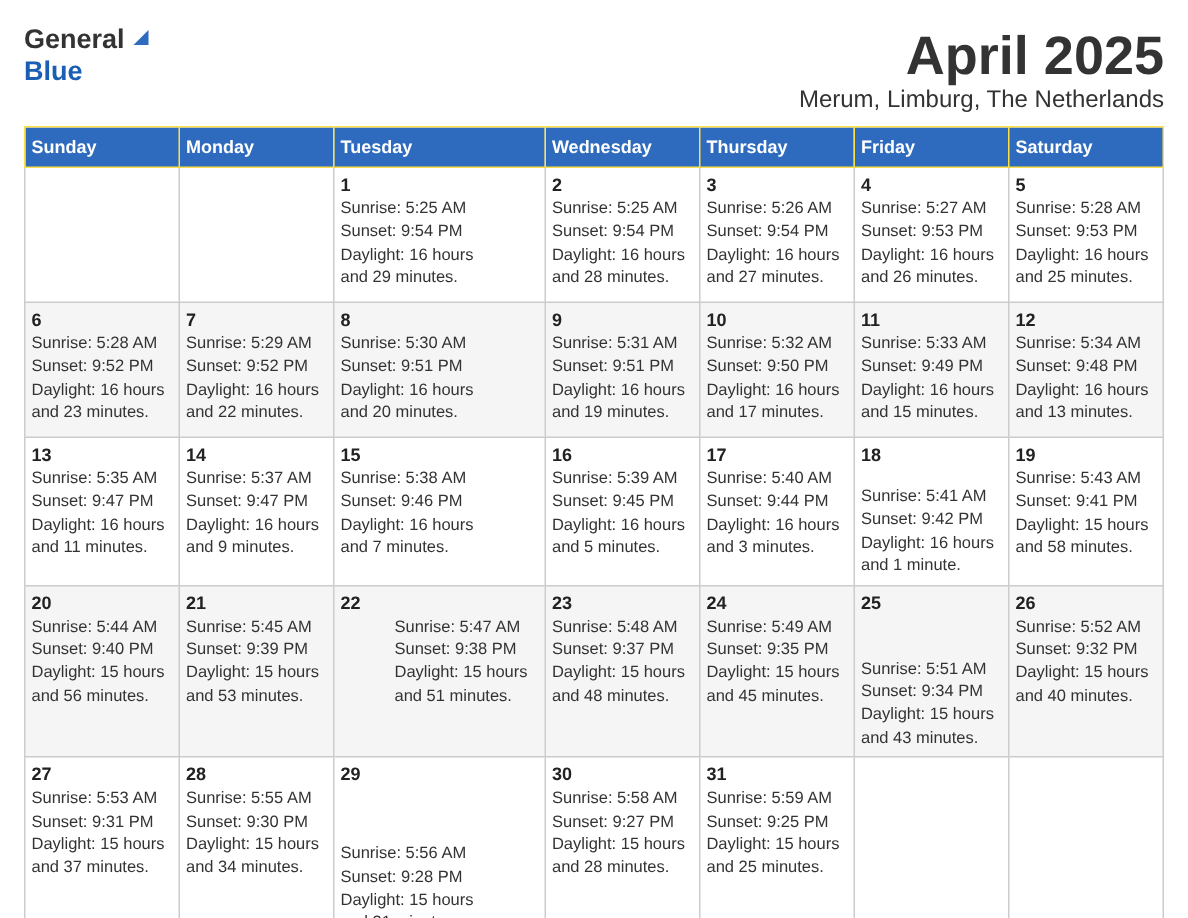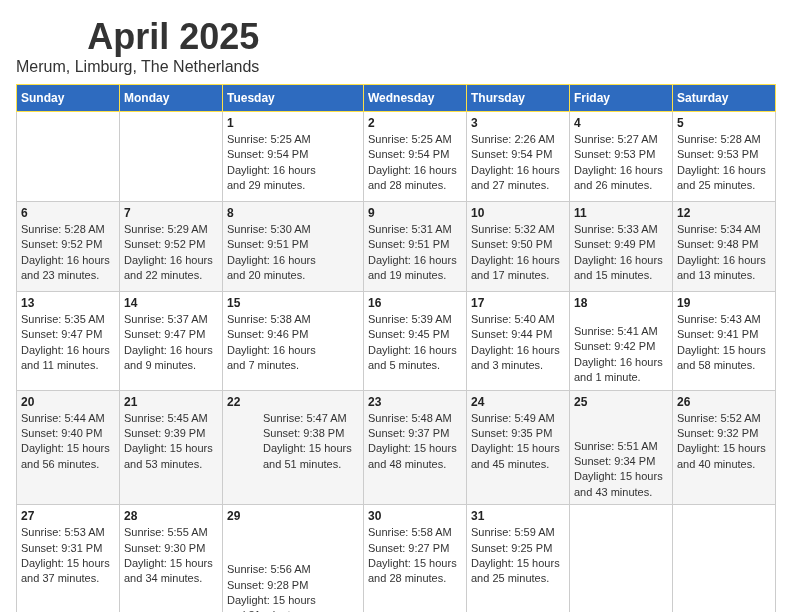--- a/index.html
+++ b/index.html
@@ -91,20 +91,29 @@
       background-color: #ffffff;
     }
     .empty-cell {
       background-color: inherit;
     }
   </style>
 </head>
 <body>
 
 <div class="header">
+  <div class="logo">
+    <div class="logo-row">
+      <span class="logo-general">General</span>
+      <svg width="18" height="18" viewBox="0 0 18 18" style="margin-left:2px; margin-top:-4px;">
+        <polygon points="4,14 14,4 14,14" fill="#2e6bbf"></polygon>
+      </svg>
+    </div>
+    <span class="logo-blue">Blue</span>
+  </div>
   <div class="title-section">
     <div class="month-title">April 2025</div>
     <div class="location-title">Merum, Limburg, The Netherlands</div>
   </div>
 </div>
 
 <table>
   <thead>
     <tr>
     <th>Sunday</th>
@@ -129,21 +138,21 @@
         </td>
         <td>
           <div class="day-number">2</div>
           <div class="day-info" style="white-space: pre-line;">Sunrise: 5:25 AM
 Sunset: 9:54 PM
 Daylight: 16 hours
 and 28 minutes.</div>
         </td>
         <td>
           <div class="day-number">3</div>
-          <div class="day-info" style="white-space: pre-line;">Sunrise: 2:26 AM
+          <div class="day-info" style="white-space: pre-line;">Sunrise: 5:26 AM
 Sunset: 9:54 PM
 Daylight: 16 hours
 and 27 minutes.</div>
         </td>
         <td>
           <div class="day-number">4</div>
           <div class="day-info" style="white-space: pre-line;">Sunrise: 5:27 AM
 Sunset: 9:53 PM
 Daylight: 16 hours
 and 26 minutes.</div>

